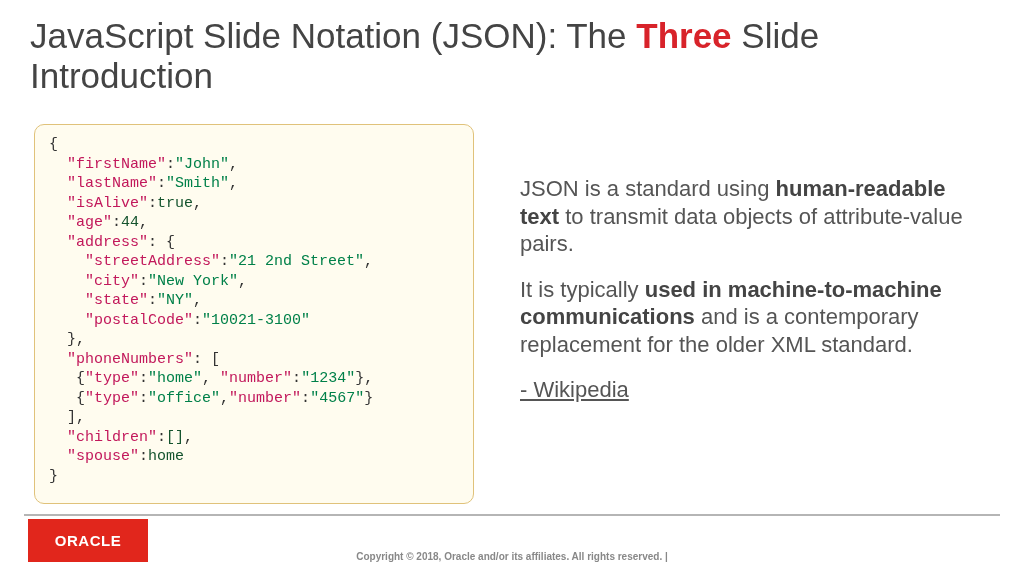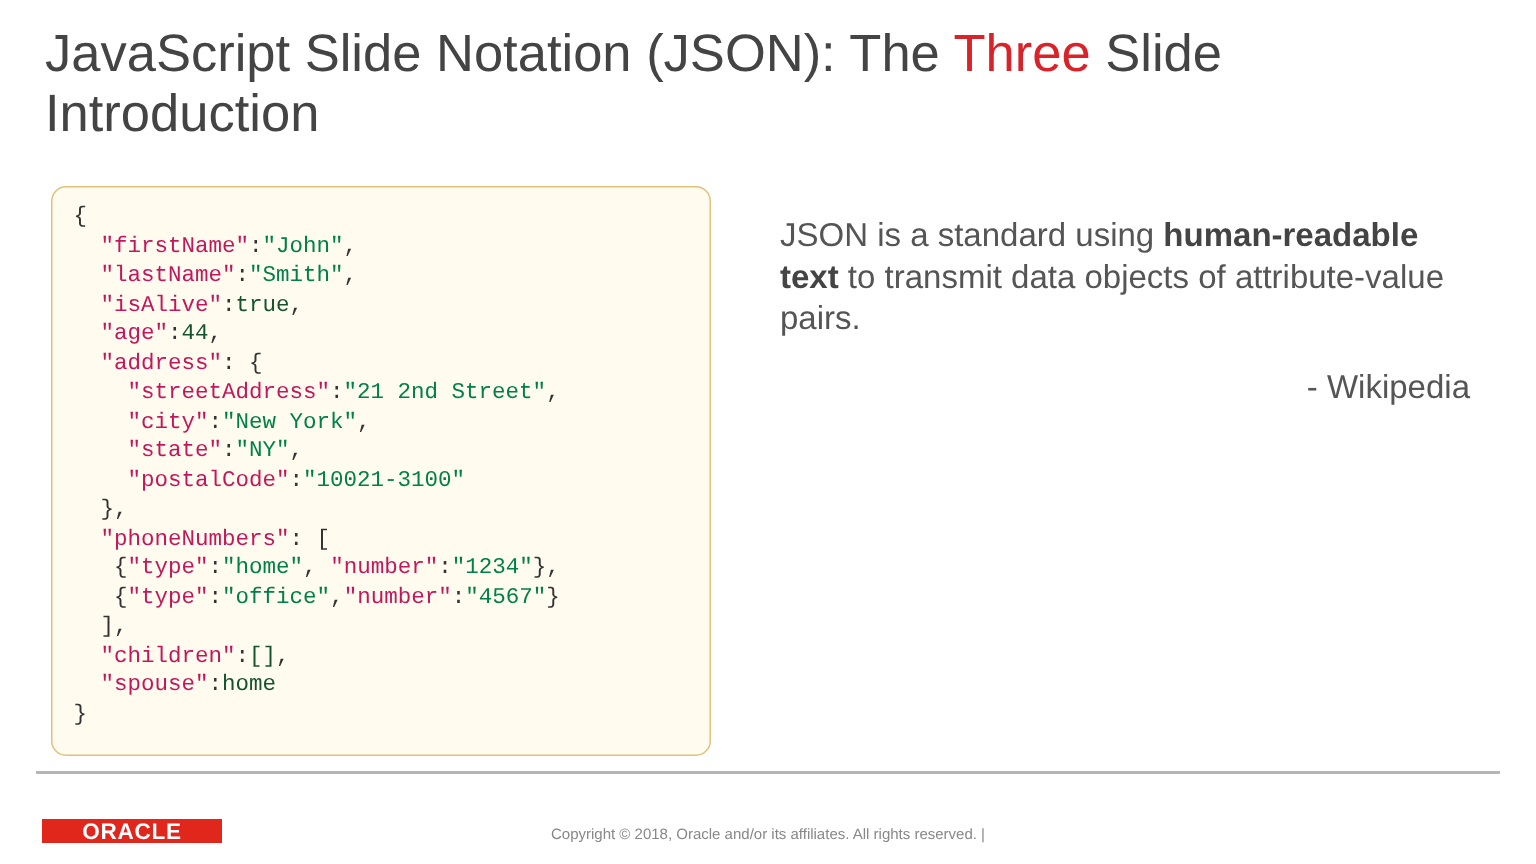--- a/index.html
+++ b/index.html
@@ -2,58 +2,58 @@
 <html><head>
 <meta charset="utf-8">
 <style>
   * { margin: 0; padding: 0; box-sizing: border-box; }
   html, body { width: 1024px; height: 576px; font-family: "Segoe UI", Arial, sans-serif; background: #fff; overflow: hidden; }
   .slide { position: relative; width: 1024px; height: 576px; }
   .title {
     position: absolute; left: 30px; top: 16px; right: 30px;
     font-size: 35px; font-weight: 400; color: #444; line-height: 1.15;
   }
-  .title .redword { color: #d8232a; font-weight: 400; }
+  .title .redword { color: #d8232a; font-weight: 700; }
   .code-card {
     position: absolute; left: 34px; top: 124px; width: 440px; height: 380px;
     background: #fffcef;
     border: 1px solid #e0c27a;
     border-radius: 10px;
     padding: 10px 14px 12px;
     font-family: "Courier New", monospace;
     font-size: 15px; line-height: 1.30; color: #333;
     white-space: pre;
   }
   .code-card .k { color: #c2185b; }   
   .code-card .v { color: #008049; }   
   .code-card .n { color: #14532d; }   
   .code-card .p { color: #333; }      
   .desc {
-    position: absolute; left: 520px; top: 143px; width: 460px;
+    position: absolute; left: 520px; top: 175px; width: 460px;
     font-size: 22px; color: #555; line-height: 1.25;
   }
   .desc p { margin-bottom: 18px; }
-  .desc .attrib { text-align: right; margin-top: 6px; }
+  .desc .attrib { text-align: left; margin-top: 6px; text-decoration: underline; }
   .desc b { font-weight: 700; color: #444; }
   .bottom-rule {
     position: absolute; left: 24px; right: 24px; top: 514px; height: 0;
     border-top: 2px solid #b5b5b5;
   }
   .footer {
     position: absolute; left: 0; right: 0; bottom: 0; height: 52px;
   }
   .logo {
-    position: absolute; left: 28px; bottom: 14px; width: 120px; height: 16px;
+    position: absolute; left: 28px; bottom: 14px; width: 120px; height: 43px;
     background: #e1261c; display: flex; align-items: center; justify-content: center;
     color: #fff; font-weight: 700; font-size: 15px; letter-spacing: 0.5px;
     font-family: Arial, sans-serif;
   }
   .copyright {
     position: absolute; left: 0; right: 0; bottom: 14px; text-align: center;
-    font-size: 10px; color: #888;
+    font-size: 10px; color: #888; font-weight: bold;
   }
 </style>
 </head>
 <body>
 
 <div class="slide">
 
   <div class="title">
     <span>JavaScript Slide Notation (JSON): The </span><span class="redword">Three</span><span> Slide Introduction</span>
   </div>
@@ -74,20 +74,23 @@
    <span class="p">{</span><span class="k">"type"</span><span class="p">:</span><span class="v">"office"</span><span class="p">,</span><span class="k">"number"</span><span class="p">:</span><span class="v">"4567"</span><span class="p">}</span>
   <span class="p">],</span>
   <span class="k">"children"</span><span class="p">:</span><span class="n">[]</span><span class="p">,</span>
   <span class="k">"spouse"</span><span class="p">:</span><span class="n">home</span>
 <span class="p">}</span></div>
 
   <div class="desc">
     <p>
       <span>JSON is a standard using </span><b>human-readable text</b><span> to transmit data objects of attribute-value pairs.</span>
     </p>
+    <p>
+      <span>It is typically </span><b>used in machine-to-machine communications</b><span> and is a contemporary replacement for the older XML standard.</span>
+    </p>
     <p class="attrib">- Wikipedia</p>
   </div>
 
   <div class="bottom-rule"></div>
 
   <div class="footer">
     <div class="logo">ORACLE</div>
     <div class="copyright">Copyright © 2018, Oracle and/or its affiliates. All rights reserved.  |</div>
   </div>
 

